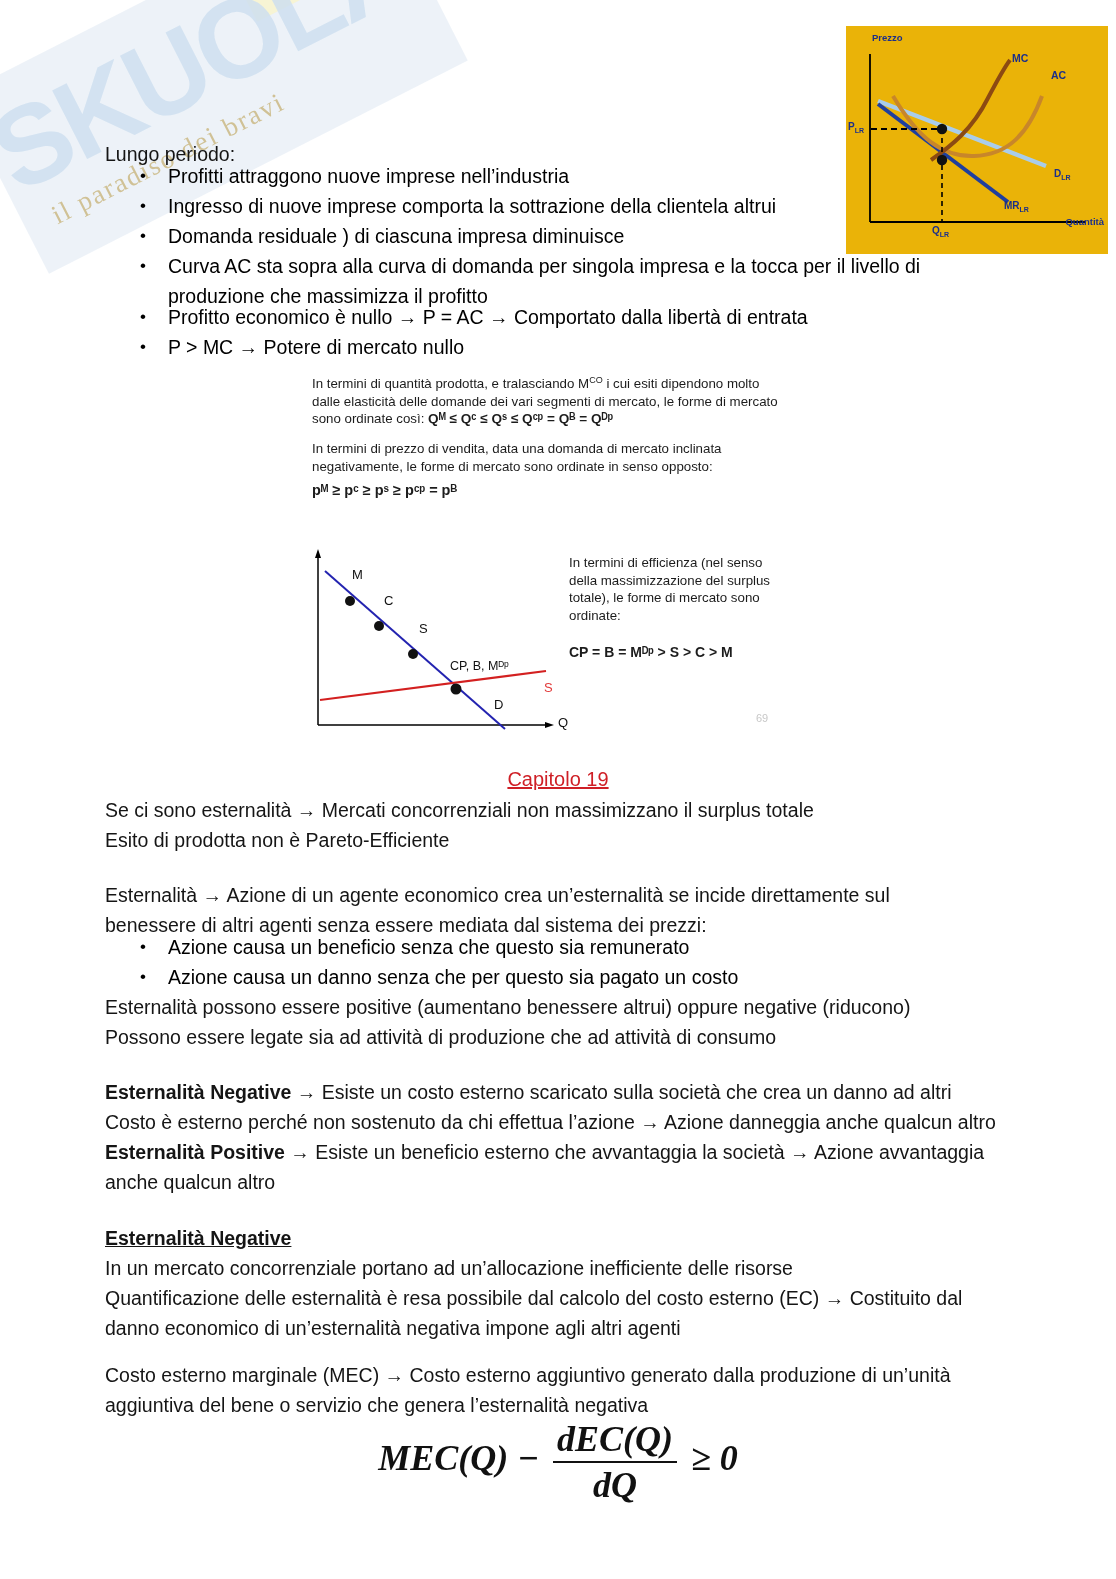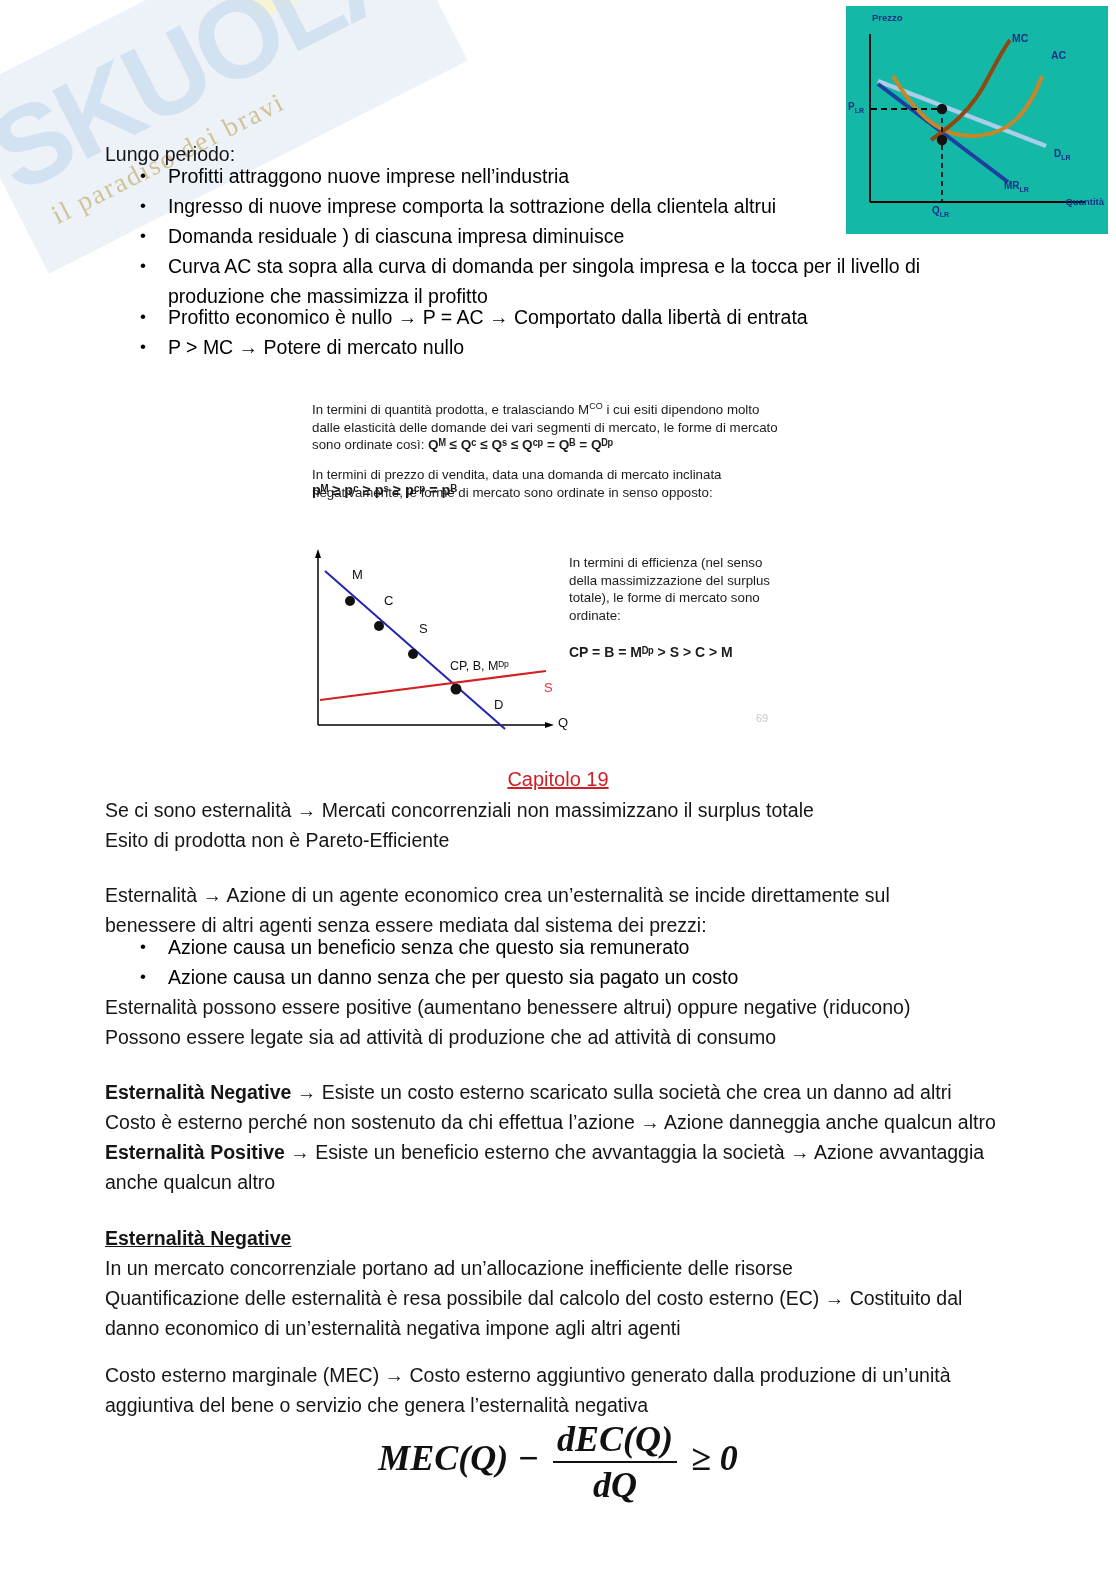--- a/index.html
+++ b/index.html
@@ -120,42 +120,42 @@
     color: #cf1f26;
     text-decoration: underline;
     font-family: "Liberation Sans", sans-serif;
   }
   .uline { text-decoration: underline; }
 
   
   #chart-top {
     position: absolute;
     left: 846px;
-    top: 6px;
+    top: 26px;
     width: 262px;
     height: 228px;
-    background: #14b8a6;
+    background: #eab308;
   }
   
   #slide-mid {
     position: absolute;
     left: 306px;
     top: 372px;
     width: 500px;
     height: 375px;
   }
   .slide-p {
     position: absolute;
     font-family: "Liberation Sans", sans-serif;
     font-size: 13.3px;
     line-height: 17.5px;
     color: #1c1c1c;
     white-space: nowrap;
   }
-  .slide-p.w { white-space: normal; width: 470px; margin-top: 26px; }
+  .slide-p.w { white-space: normal; width: 470px; }
   .slide-b { font-weight: bold; }
   sup { font-size: 0.68em; vertical-align: super; }
   .pagenum {
     position: absolute;
     right: 2px;
     bottom: 2px;
     font-size: 11px;
     color: #c8c8c8;
   }
 

